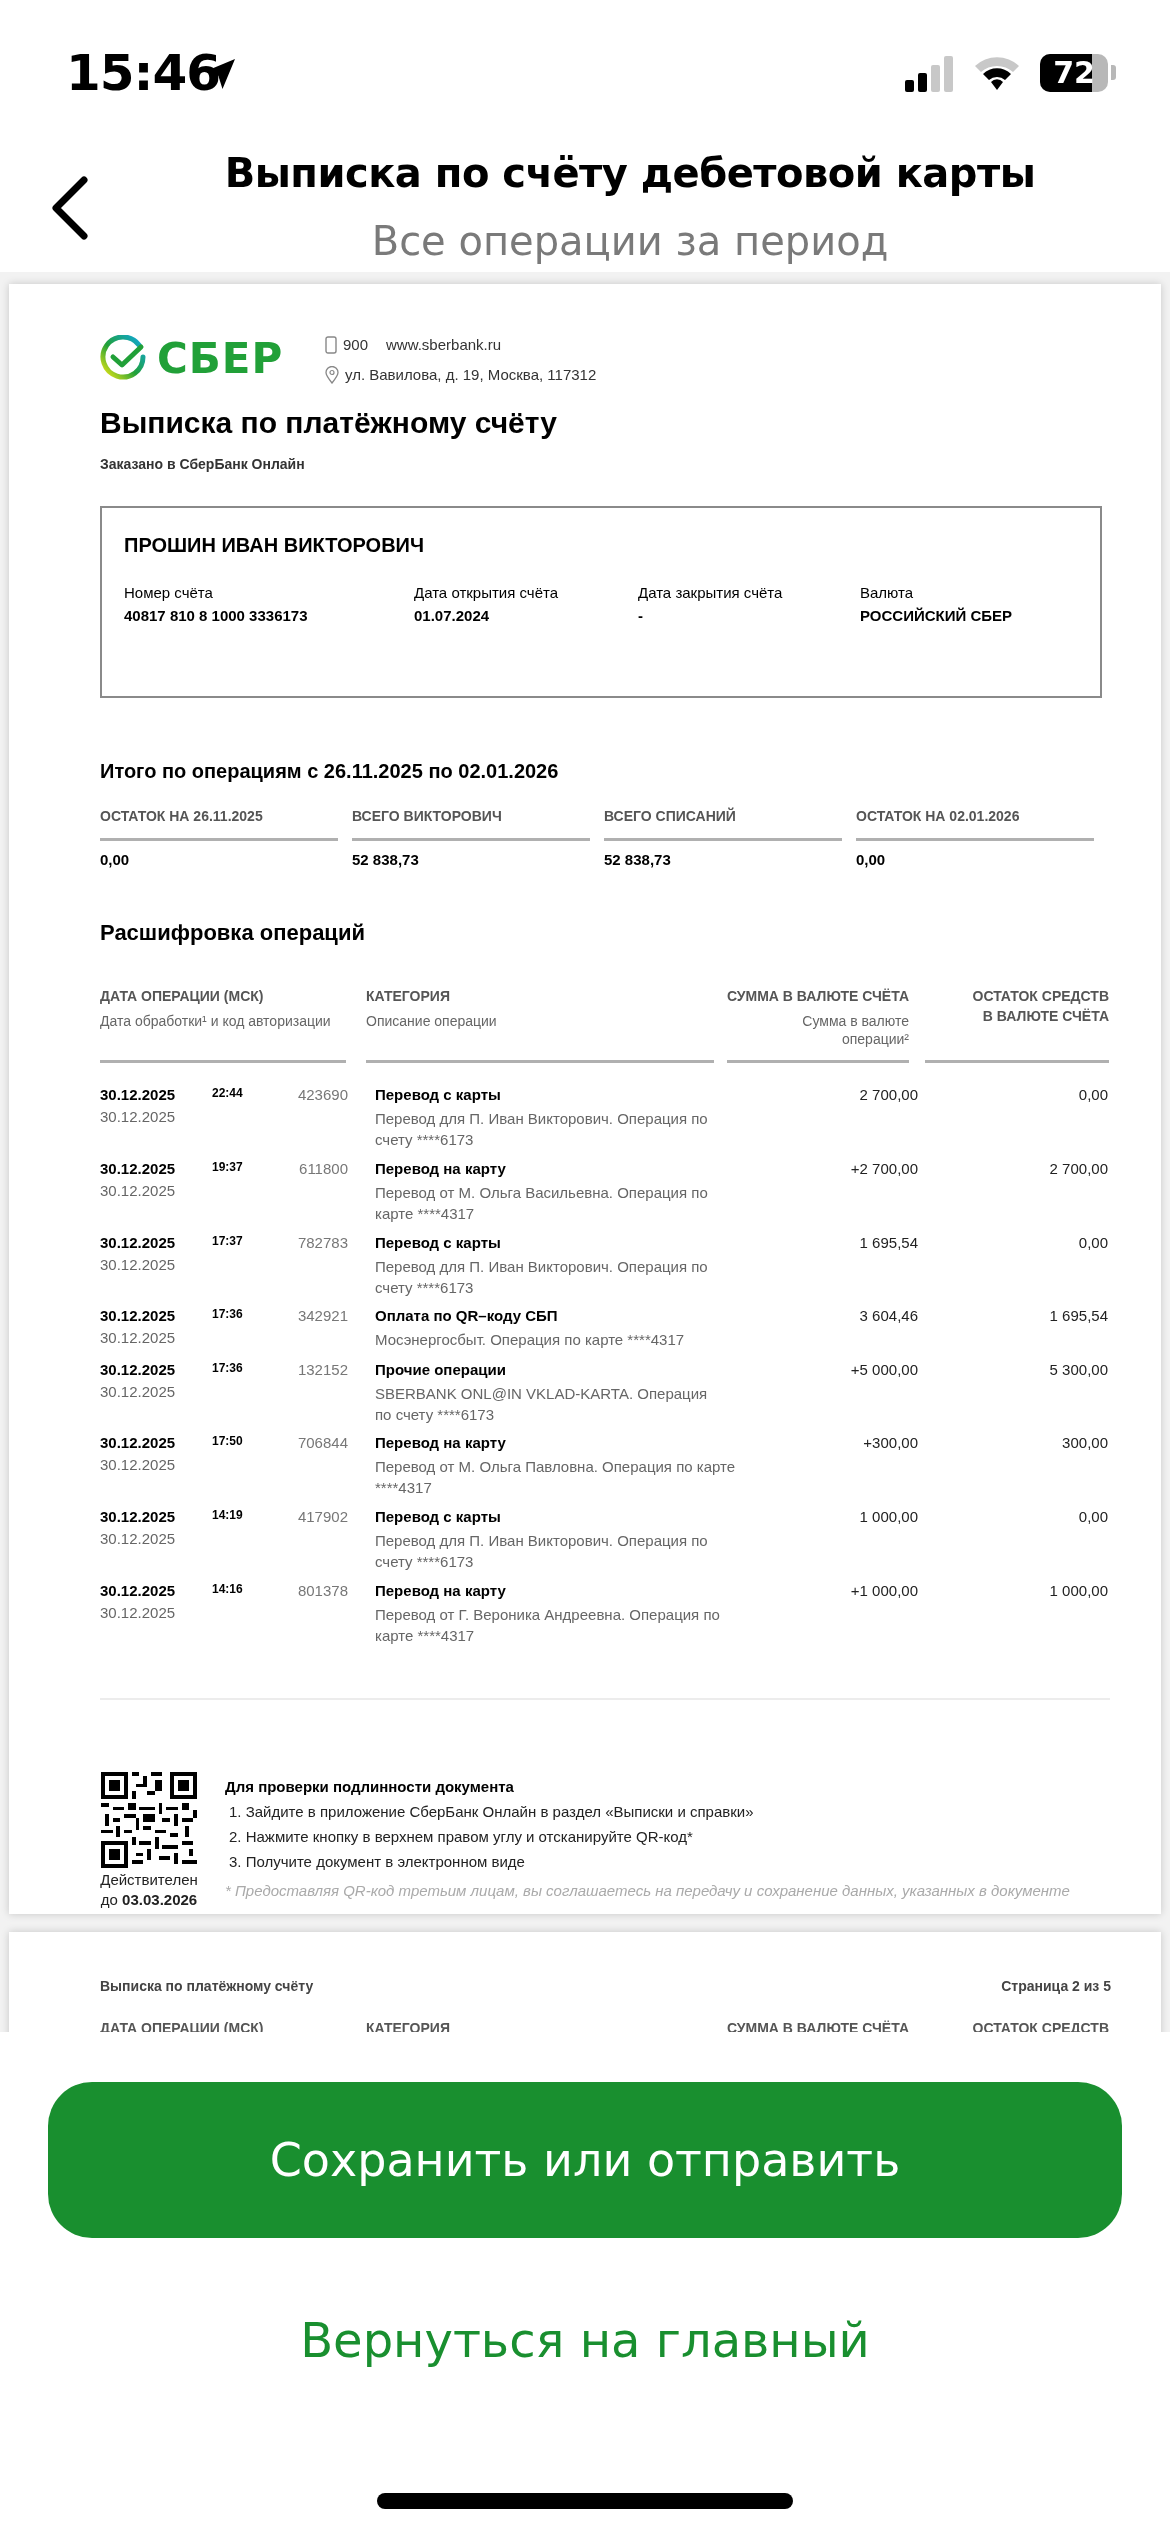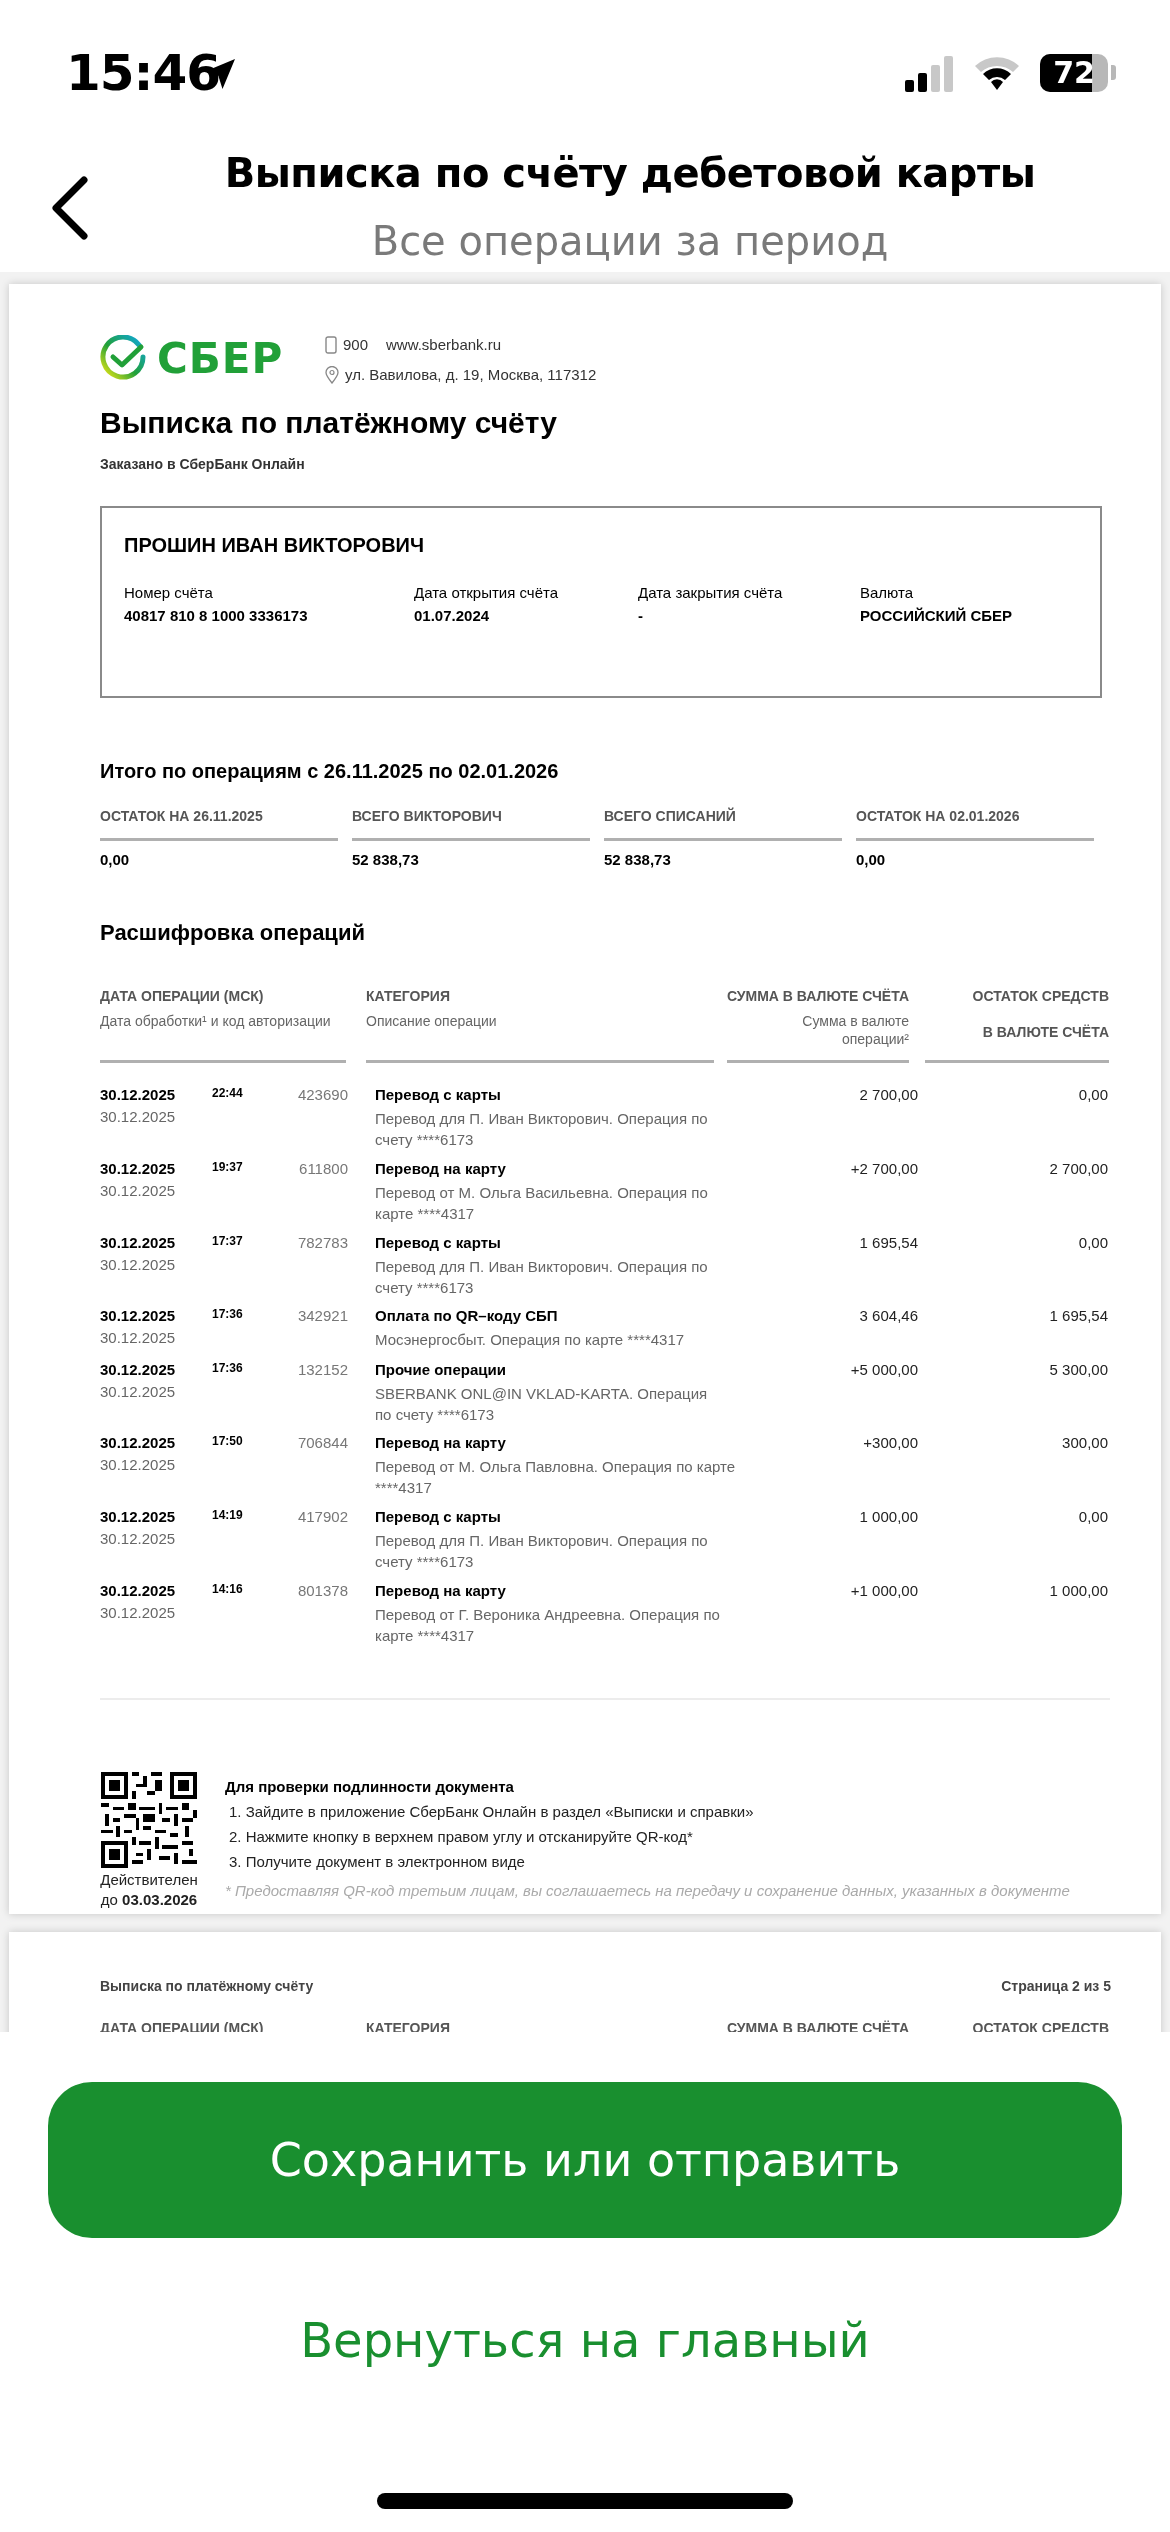--- a/index.html
+++ b/index.html
@@ -215,21 +215,21 @@
     </div>
     <div class="th" style="left:700px; width:200px; text-align:right">
       <div class="th-main">СУММА В ВАЛЮТЕ СЧЁТА</div>
       <div class="th-sub">
         <div>Сумма в валюте</div>
         <div>операции²</div>
       </div>
     </div>
     <div class="th" style="left:910px; width:190px; text-align:right">
       <div class="th-main">ОСТАТОК СРЕДСТВ</div>
-      <div class="th-main" style="margin-top:20px">В ВАЛЮТЕ СЧЁТА</div>
+      <div class="th-main" style="margin-top:4px">В ВАЛЮТЕ СЧЁТА</div>
     </div>
     <div class="th-line" style="left:91px; width:246px"></div>
     <div class="th-line" style="left:357px; width:348px"></div>
     <div class="th-line" style="left:718px; width:182px"></div>
     <div class="th-line" style="left:916px; width:184px"></div>
 
     <div class="row" style="top:802px">
       <span class="r-date">30.12.2025</span>
       <span class="r-date2">30.12.2025</span>
       <span class="r-time">22:44</span>

